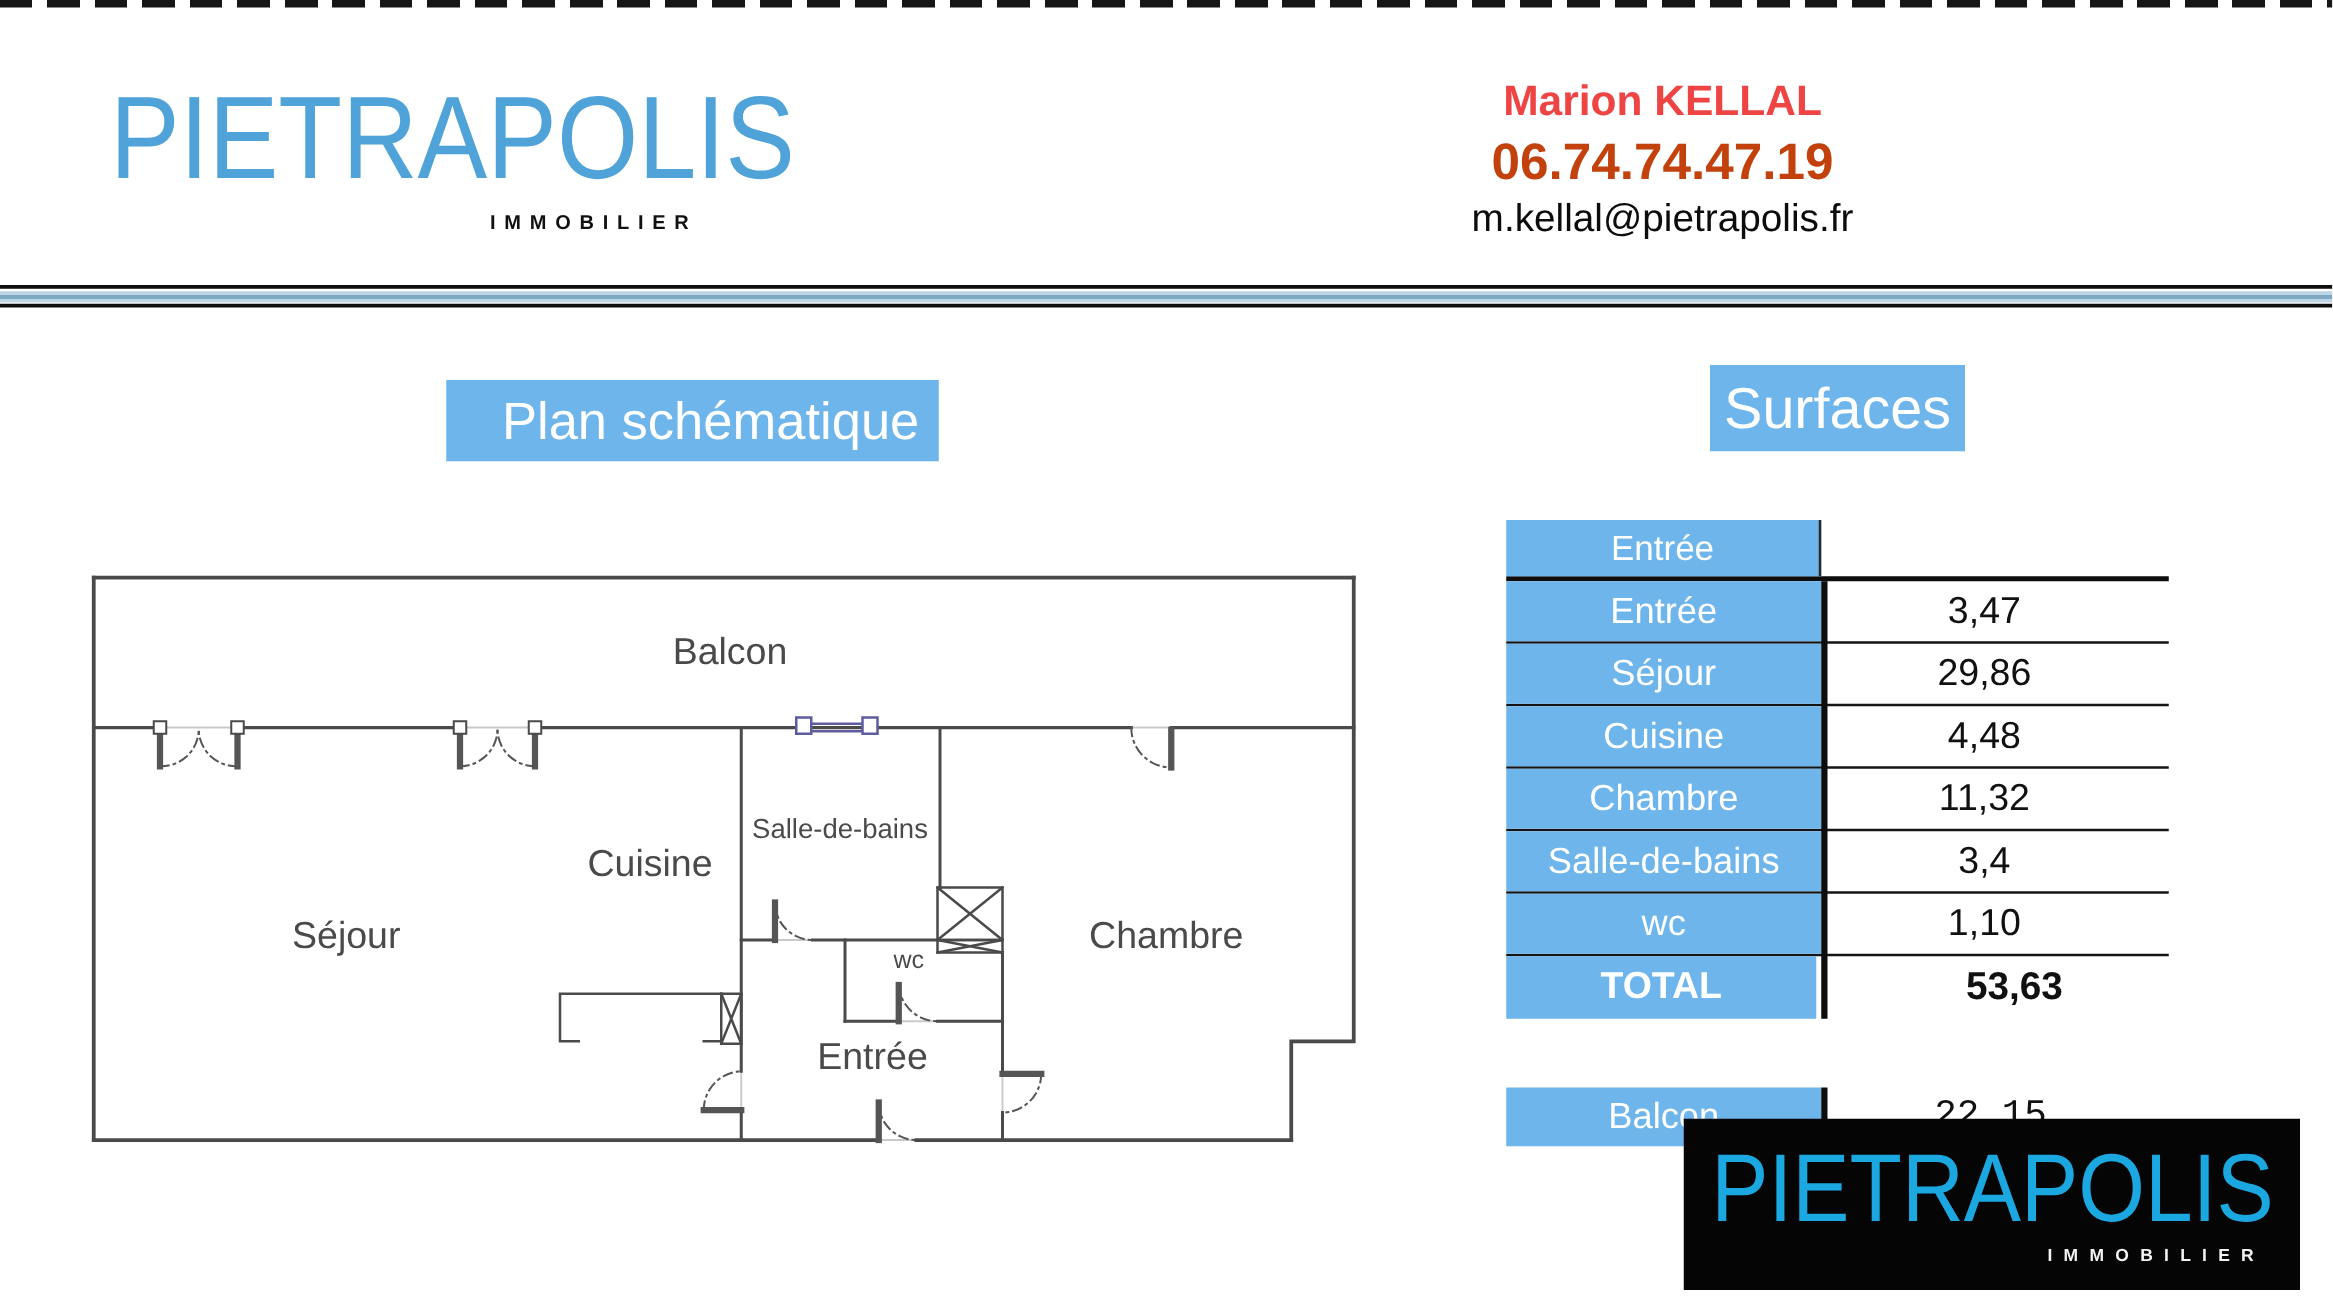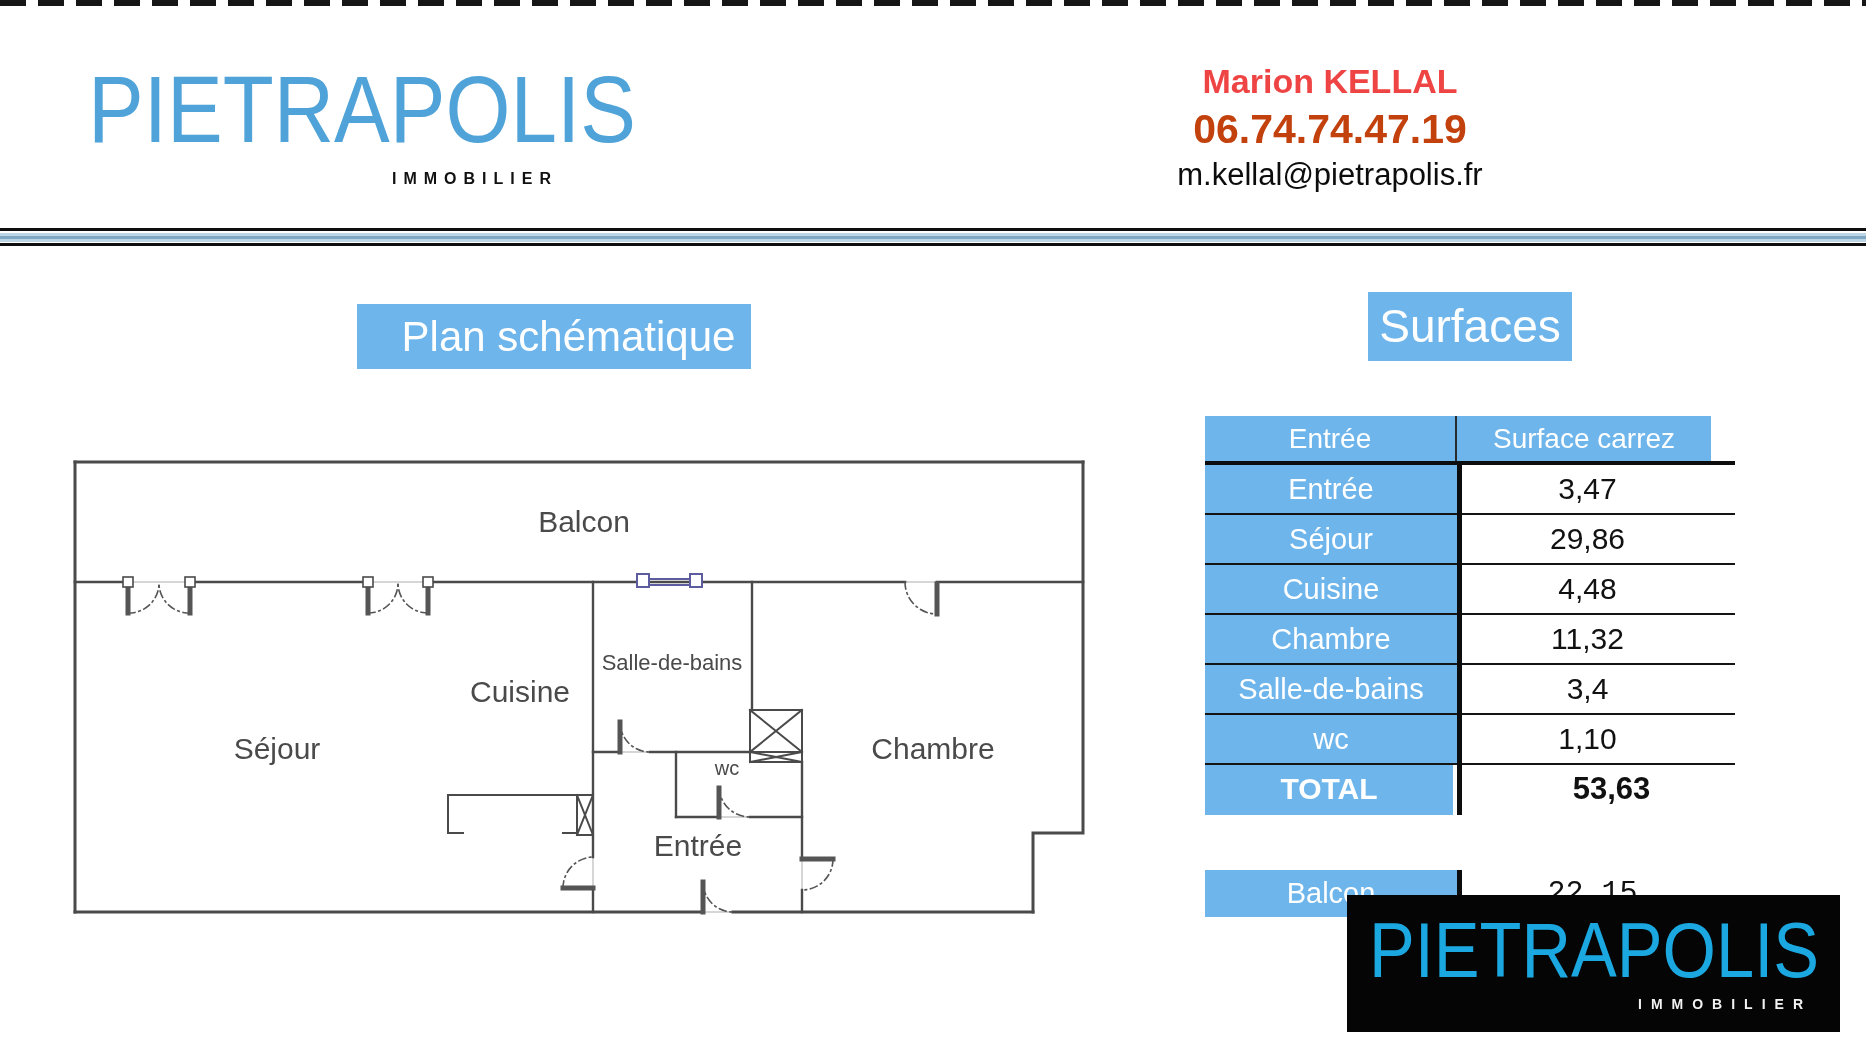--- a/index.html
+++ b/index.html
@@ -206,21 +206,20 @@
   <div class="abs plan-label lbl-sejour">Séjour</div>
   <div class="abs plan-label lbl-cuisine">Cuisine</div>
   <div class="abs plan-label lbl-sdb">Salle-de-bains</div>
   <div class="abs plan-label lbl-wc">wc</div>
   <div class="abs plan-label lbl-entree">Entrée</div>
   <div class="abs plan-label lbl-chambre">Chambre</div>
 
   <div class="abs table">
     <div class="thead">
       <div class="hcell h-l">Entrée</div>
-      <div class="hcell h-r">Surface carrez</div>
     </div>
     <div class="thead-line"></div>
 
     <div class="trow">
       <div class="tcell-l">Entrée</div>
       <div class="tcell-r">3,47</div>
     </div>
     <div class="trow">
       <div class="tcell-l">Séjour</div>
       <div class="tcell-r">29,86</div>

